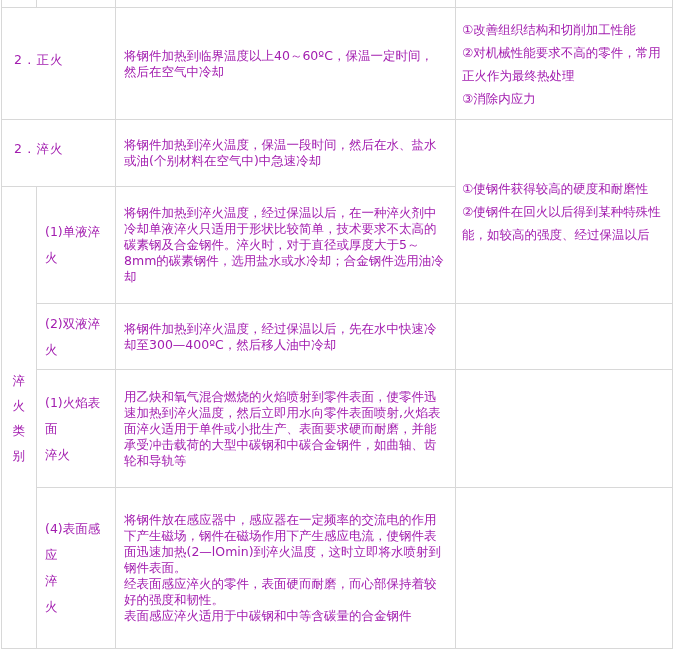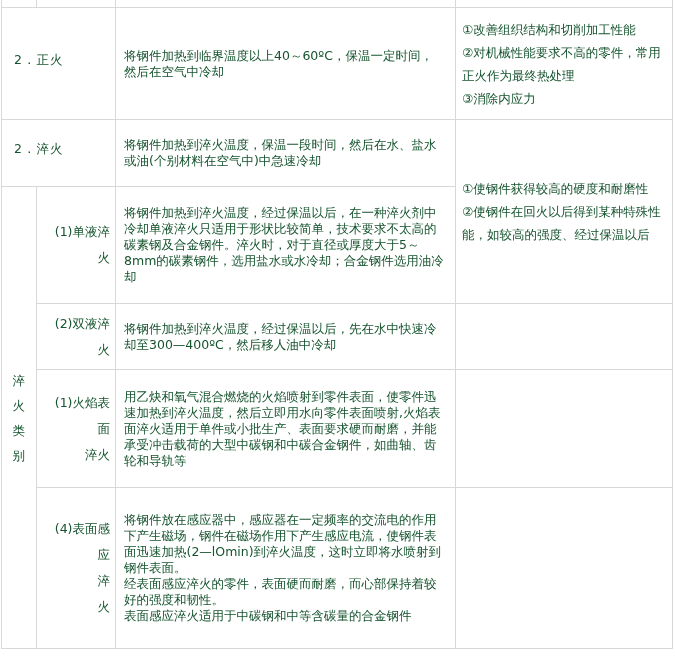--- a/index.html
+++ b/index.html
@@ -9,39 +9,38 @@
     font-family:"DejaVu Sans", sans-serif;
   }
   table.ht-table{
     border-collapse:collapse;
     table-layout:fixed;
     width:671px;
     margin-left:1px;
   }
   .ht-table td{
     border:1px solid #d8d8d8;
-    color:#14532d;
+    color:#a21caf;
     font-size:12.5px;
     vertical-align:middle;
     overflow:hidden;
   }
   tr.stub-row td{
     height:7px;
     padding:0;
     border-top:none;
   }
   td.cell-label{
     padding:0 4px 7px 12px;
     letter-spacing:1px;
   }
   td.cell-sublabel{
     padding:0 5px 0 8px;
     line-height:26px;
     white-space:pre-line;
-    text-align:right;
   }
   td.cell-proc{
     padding:6px 10px 6px 8px;
     line-height:16px;
     white-space:pre-line;
     text-align:left;
   }
   td.cell-purpose{
     padding:6px 8px 6px 6px;
     line-height:23px;

